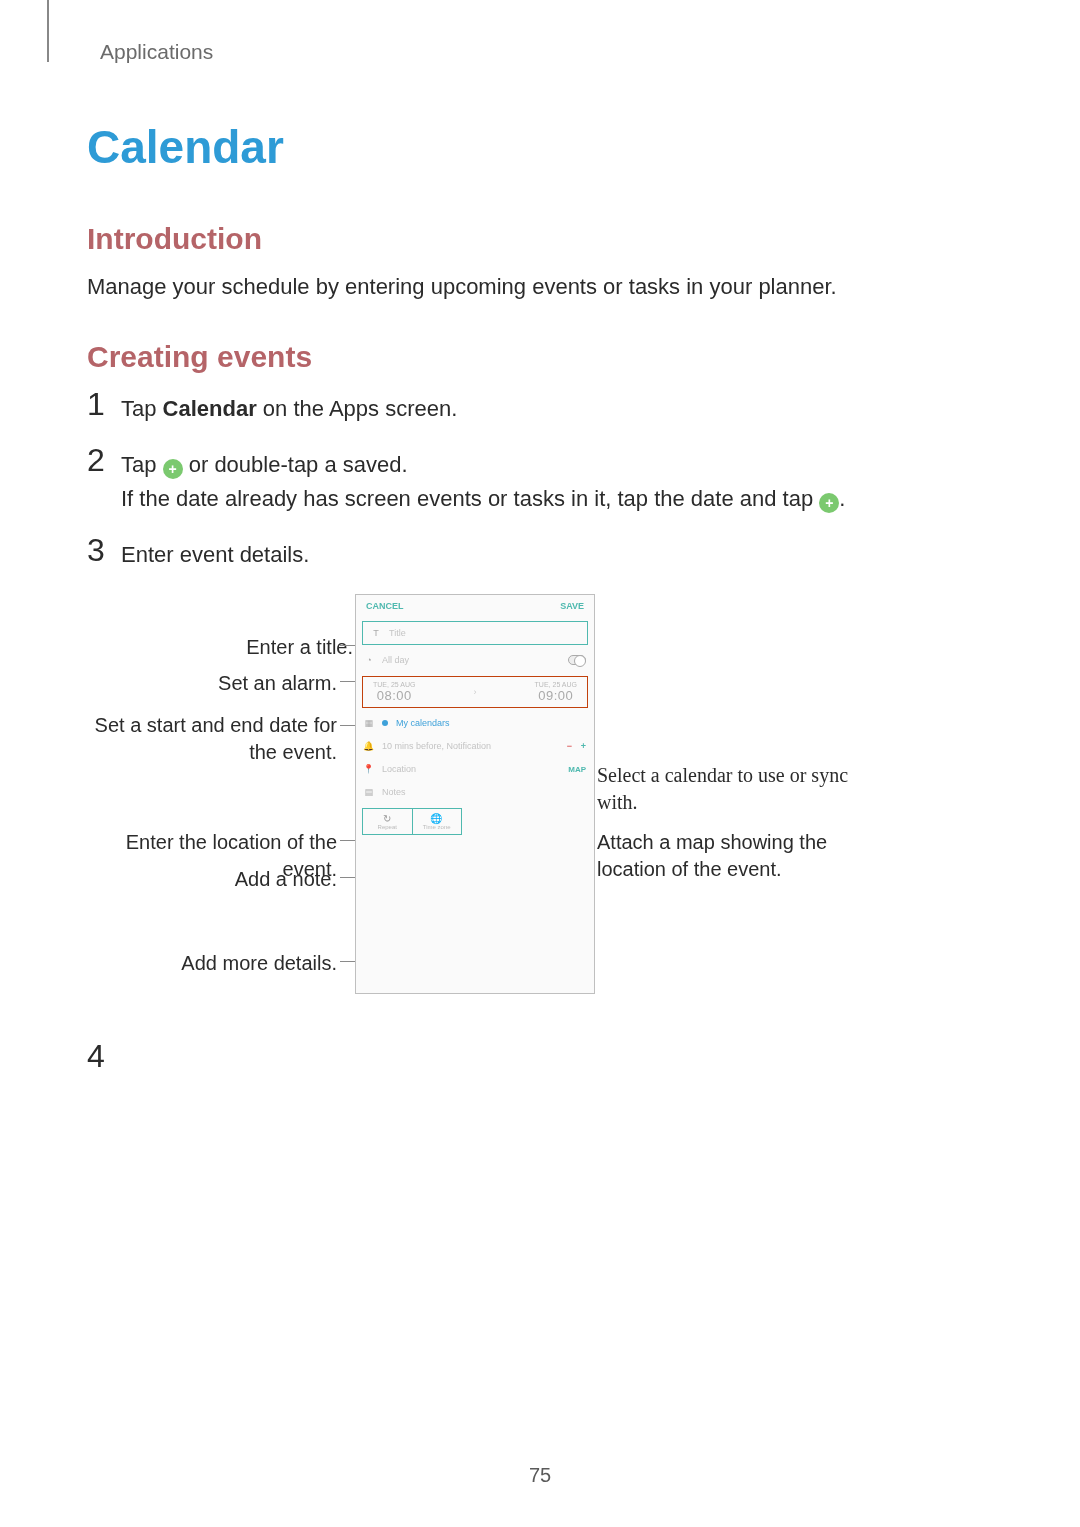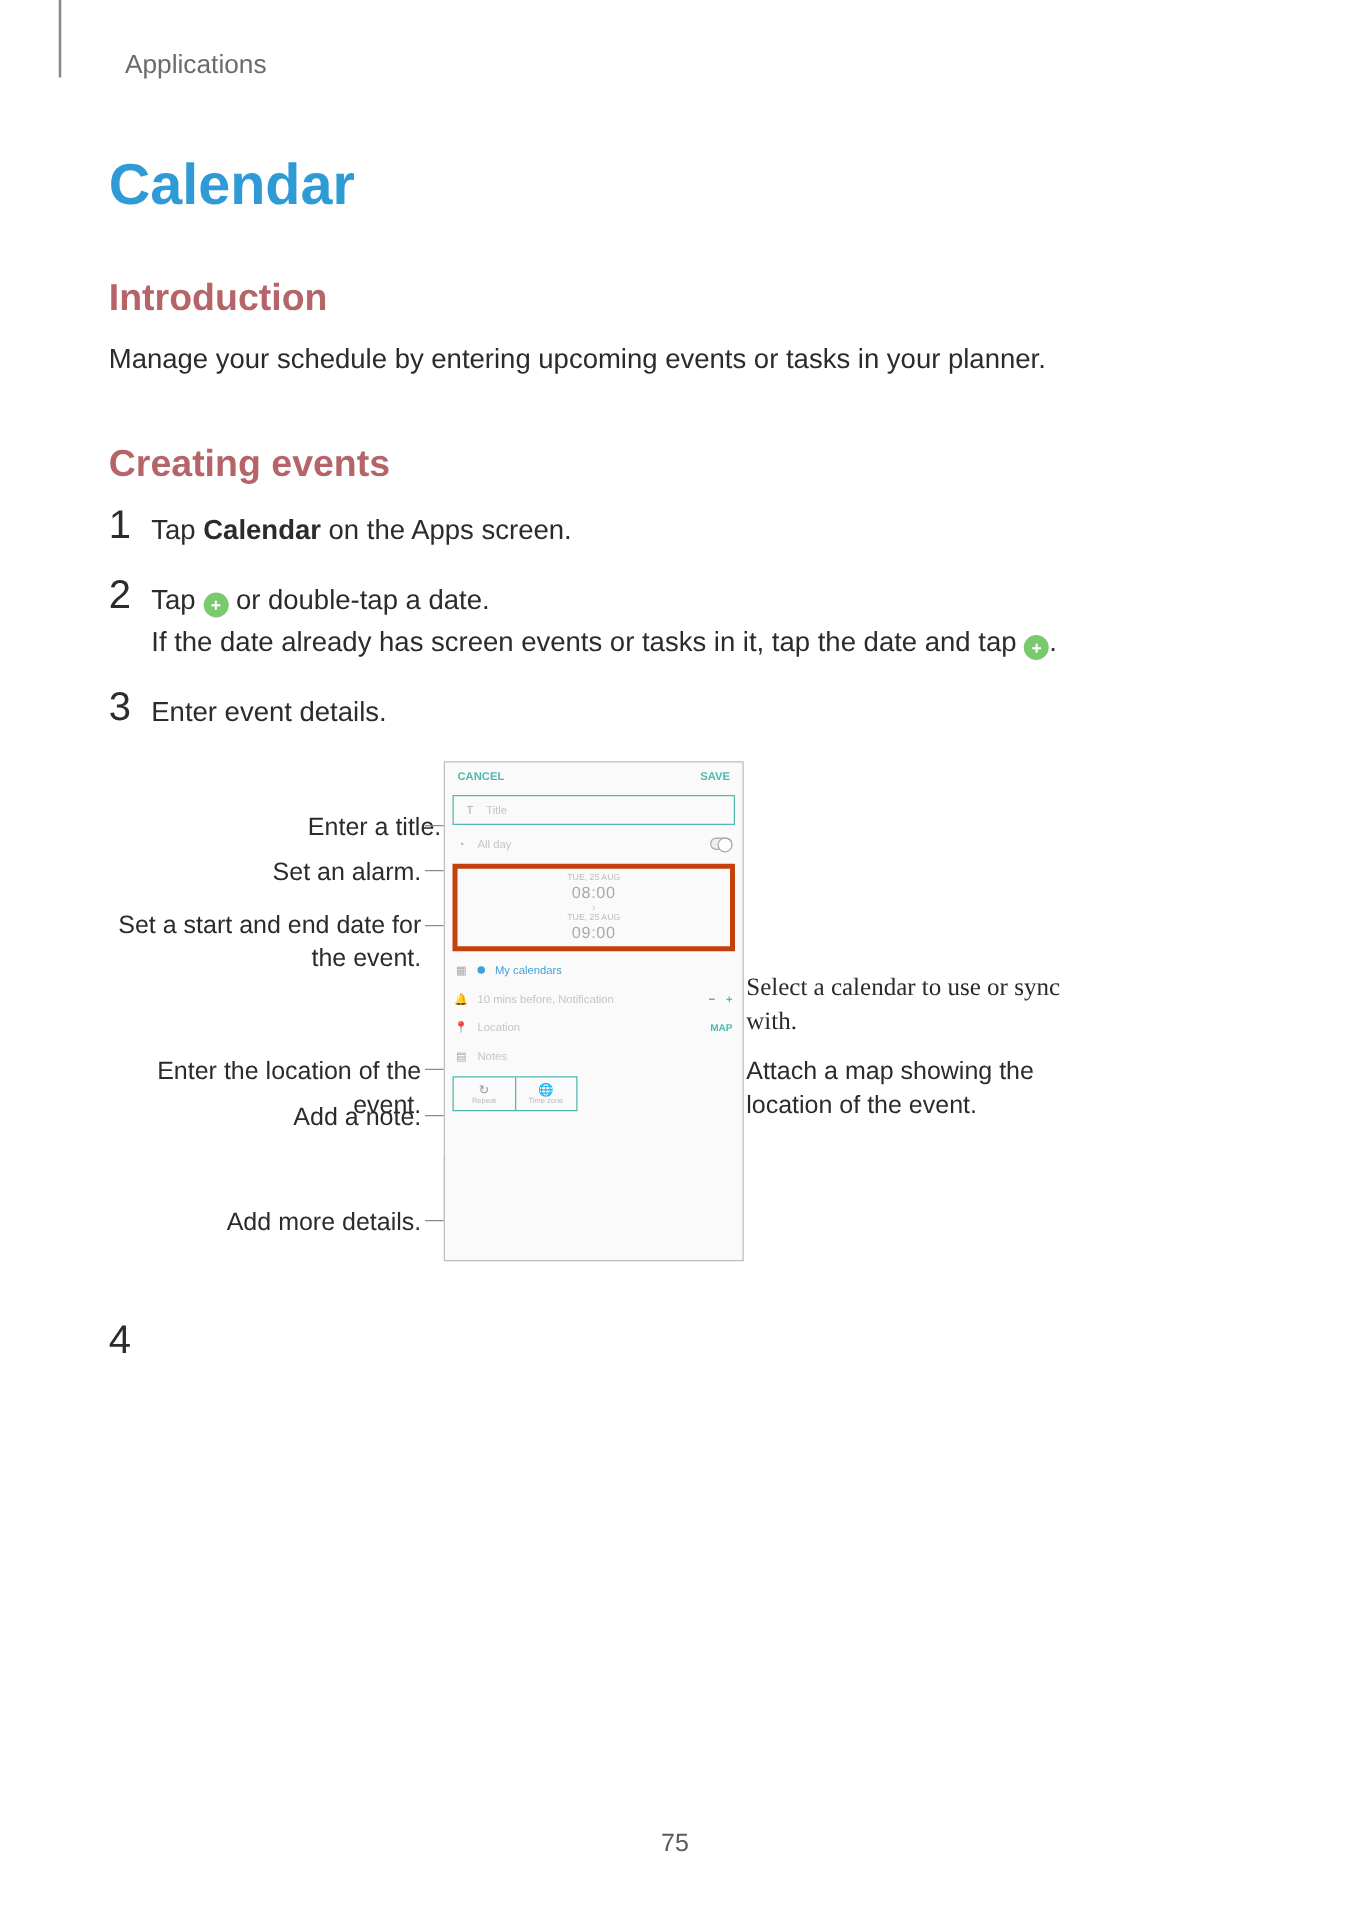--- a/index.html
+++ b/index.html
@@ -36,21 +36,21 @@
   .section-title {
     font-size: 30px;
     font-weight: 600;
     color: #b56468;
     margin-bottom: 18px;
     margin-left: -8px;
   }
   .section-text {
     font-size: 22px;
     color: #2b2b2b;
-    margin-bottom: 55px;
+    margin-bottom: 40px;
     margin-left: -8px;
   }
   .step {
     display: flex;
     align-items: flex-start;
     margin-bottom: 22px;
     margin-left: -8px;
   }
   .step-num {
     font-size: 32px;
@@ -131,27 +131,26 @@
   }
   .toggle::after {
     content: '';
     position: absolute; right: -1px; top: -1px;
     width: 10px; height: 10px;
     border: 1px solid #aaa;
     border-radius: 50%;
     background: #fff;
   }
   .time-row {
-    border: 4px solid #c2410c;
+    border: 1px solid #c2410c;
     margin: 4px 6px;
     display: flex;
     align-items: center;
     justify-content: space-between;
     padding: 4px 10px;
-    flex-direction: column;
   }
   .time-block { text-align: center; }
   .time-label { font-size: 7px; color: #bbb; }
   .time-value { font-size: 13px; color: #aaa; font-weight: 400; letter-spacing: 0.5px; }
   .time-arrow { color: #ccc; font-size: 9px; }
   .cal-dot {
     width: 6px; height: 6px; border-radius: 50%;
     background: #3ea1d9; display: inline-block;
   }
   .notif-row .minus { color: #d66; position: absolute; right: 22px; font-weight: 700; }
@@ -216,21 +215,21 @@
 <div class="step">
   <div class="step-num">1</div>
   <div class="step-body">
     <span>Tap </span><b>Calendar</b><span> on the Apps screen.</span>
   </div>
 </div>
 
 <div class="step">
   <div class="step-num">2</div>
   <div class="step-body">
-    <span>Tap </span><span class="plus-icon">+</span><span> or double-tap a date.</span><br>
+    <span>Tap </span><span class="plus-icon">+</span><span> or double-tap a saved.</span><br>
     <span>If the date already has screen events or tasks in it, tap the date and tap </span><span class="plus-icon">+</span><span>.</span>
   </div>
 </div>
 
 <div class="step">
   <div class="step-num">3</div>
   <div class="step-body">
     <span>Enter event details.</span>
   </div>
 </div>

